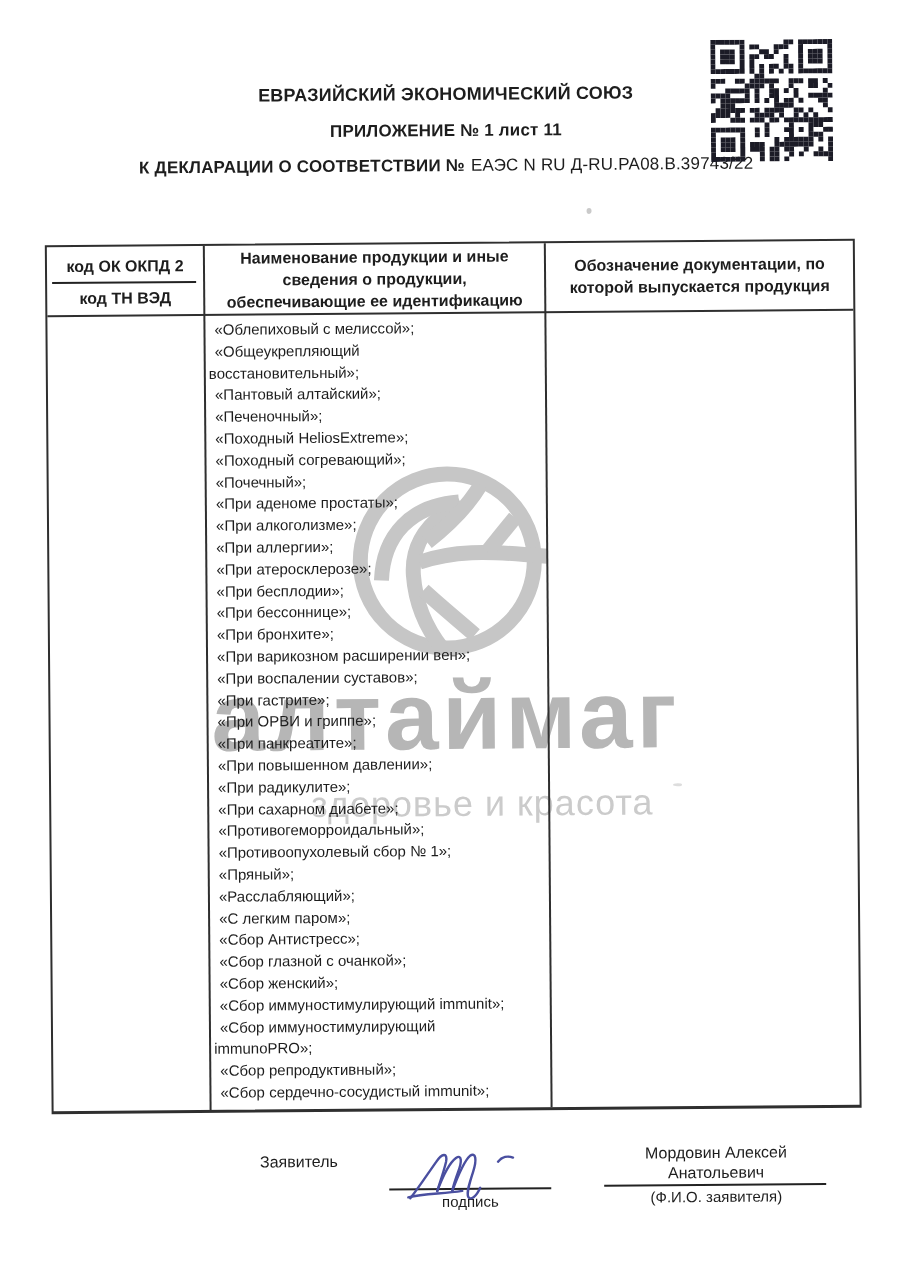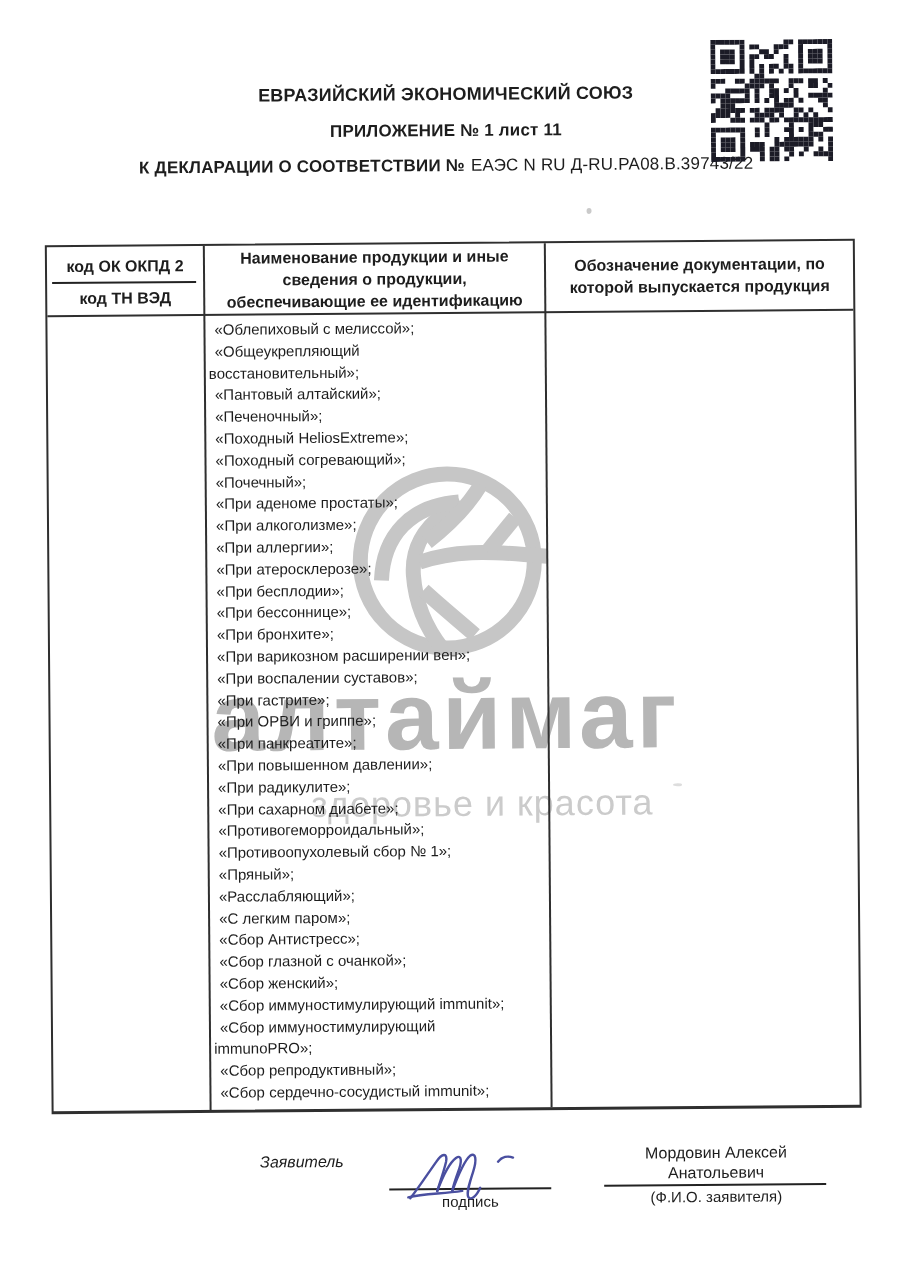--- a/index.html
+++ b/index.html
@@ -32,21 +32,21 @@
   #hc1{left:0;width:156px;}
   #hc2{left:158px;width:339px;padding-top:2px;}
   #hc3{left:499px;width:307px;padding-top:12px;}
   #hc1 .t1{position:absolute;top:9px;left:0;width:100%;}
   #hc1 .mid{position:absolute;top:35px;left:5px;right:7px;height:2px;background:#222;}
   #hc1 .t2{position:absolute;top:41px;left:0;width:100%;}
   #body2{position:absolute;left:158px;top:70px;width:339px;padding-top:3px;}
   .product-line{font-size:15px;line-height:21.8px;white-space:pre-line;
                 padding:0 26px 0 3px;text-indent:6px;}
   
-  #applicant{left:256px;top:1152px;font-size:16px;font-style:italic;}
+  #applicant{left:256px;top:1152px;font-size:16px;}
   #sig-svg{left:392px;top:1140px;z-index:2;}
   #sig-line{left:385px;top:1188px;width:162px;height:2px;background:#222;}
   #sig-cap{left:385px;top:1193px;width:162px;text-align:center;font-size:15px;}
   #name1{left:602px;top:1146px;width:220px;text-align:center;font-size:16px;}
   #name2{left:602px;top:1166px;width:220px;text-align:center;font-size:16px;}
   #name-line{left:600px;top:1186px;width:222px;height:2px;background:#222;}
   #name-cap{left:602px;top:1190px;width:220px;text-align:center;font-size:15px;}
   
   .speck{background:#9f9f9f;border-radius:50%;opacity:.55;}
   #sp1{left:590px;top:209px;width:5px;height:6px;}

